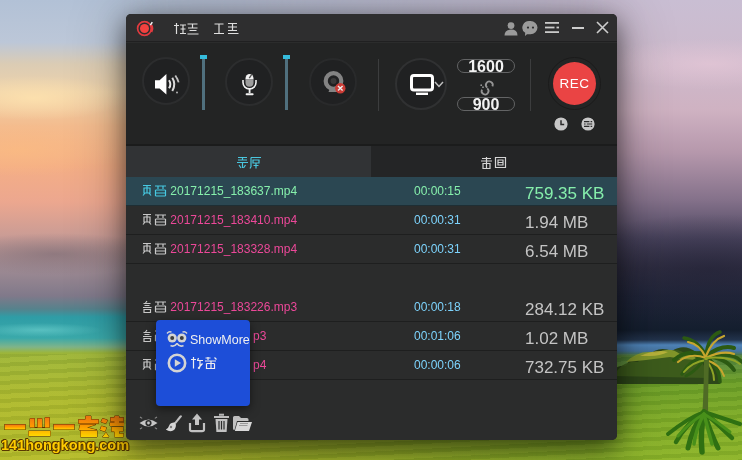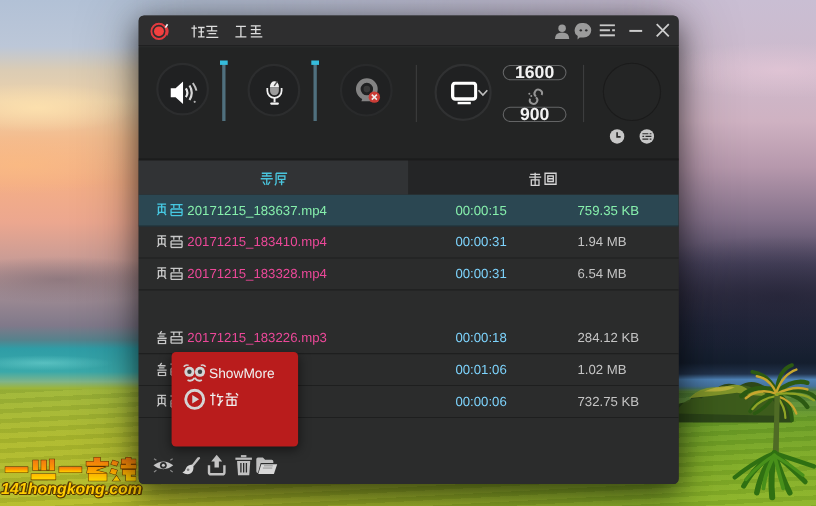--- a/index.html
+++ b/index.html
@@ -28,44 +28,44 @@
  radial-gradient(160px 30px at 55px 254px, rgba(110,96,106,.5), rgba(110,96,106,0) 70%),
  radial-gradient(90px 10px at 40px 330px, rgba(130,225,220,.45), rgba(130,225,220,0) 70%),
  radial-gradient(230px 80px at 710px 270px, rgba(30,30,50,.55), rgba(30,30,50,0) 70%),
  radial-gradient(170px 36px at 710px 64px, rgba(240,205,220,.5), rgba(240,205,220,0) 70%);}
 #grasstex{position:absolute;left:0;top:354px;width:742px;height:106px;
 background:repeating-linear-gradient(177deg, rgba(75,95,12,.10) 0 4px, rgba(228,228,95,.08) 4px 9px);}
 
 #wm1{position:absolute;left:4px;top:415px;width:120px;height:24px}
 #wm2{position:absolute;left:1px;top:437px;font-weight:bold;font-size:14.5px;color:#ffcc00;
  letter-spacing:0px;
- text-shadow:-1px 0 #5a3a00,1px 0 #5a3a00,0 -1px #5a3a00,0 1px #5a3a00,1px 1px #5a3a00,-1px -1px #5a3a00;font-style:italic;}
+ text-shadow:-1px 0 #5a3a00,1px 0 #5a3a00,0 -1px #5a3a00,0 1px #5a3a00,1px 1px #5a3a00,-1px -1px #5a3a00;}
 
 #win{position:absolute;left:126px;top:14px;width:491px;height:426px;background:#2b2c2c;
  border-radius:5px;box-shadow:0 8px 26px rgba(0,0,0,.55),0 2px 60px rgba(0,0,0,.3);overflow:hidden}
 #titlebar{position:absolute;left:0;top:0;width:491px;height:28px;background:#2e2e2f;border-bottom:1px solid #202021}
 #toolbar{position:absolute;left:0;top:29px;width:491px;height:103px;background:#232424}
 #tabs{position:absolute;left:0;top:132px;width:491px;height:31px;background:#242526}
 #tabL{position:absolute;left:0;top:0;width:245px;height:31px;background:#313335}
 #list{position:absolute;left:0;top:163px;width:491px;height:263px;background:#2b2c2c}
 .row{position:absolute;left:0;width:491px;height:29px;border-bottom:1px solid rgba(15,15,15,.45)}
 .row .nm{position:absolute;left:15px;top:7px;font-size:12px;color:#ec4899;white-space:nowrap}
 .row .du{position:absolute;left:288px;top:7px;font-size:12px;color:#7dd3fc}
-.row .sz{position:absolute;left:399px;top:7px;font-size:12px;color:#c4c4c4}
+.row .sz{position:absolute;left:399px;top:7px;font-size:17px;color:#c4c4c4}
 #row1{background:#2b4752}
 #row1 .nm,#row1 .du,#row1 .sz{color:#86efac}
 
 .cbtn{position:absolute;border-radius:50%;background:#202122;border:2px solid #2c2d2e}
 
 .inp{position:absolute;width:58px;height:14px;border:1px solid #636465;border-radius:7px;
  color:#f2f2f2;font-size:16px;font-weight:bold;text-align:center;line-height:13px;background:transparent}
 
 .g{display:inline-block;vertical-align:-2px}
 
-#pop{position:absolute;left:30px;top:306px;width:115px;height:86px;background:#b91c1c;border-radius:4px;
+#pop{position:absolute;left:30px;top:306px;width:94px;height:86px;background:#1d4ed8;border-radius:4px;
  box-shadow:0 3px 10px rgba(0,0,0,.5)}
 .pitem{position:absolute;left:0;width:95px;height:26px}
 .ptxt{position:absolute;left:34px;top:6px;font-size:12.5px;color:#efefef}
 </style>
 </head>
 <body>
 <div id="stage">
   <div id="bgL"></div>
   <div id="bgR"></div>
   <div id="clouds"></div>
@@ -237,20 +237,22 @@
       <svg class="abs" style="left:353px;top:36px" width="16" height="18" viewBox="0 0 16 18" fill="none" stroke="#949494" stroke-width="1.8">
         <path d="M8.2 8.6 a3.4 3.4 0 1 1 5.2 -1.2"></path>
         <path d="M8.2 9.4 a3.4 3.4 0 1 1 -5.2 1.2"></path>
         <circle cx="2.2" cy="6.2" r="0.9" fill="#949494" stroke="none"></circle>
         <circle cx="4" cy="8.2" r="0.9" fill="#949494" stroke="none"></circle>
       </svg>
 
       <div class="abs" style="left:404px;top:16px;width:1px;height:52px;background:#3c3d3e"></div>
 
       <div class="abs" style="left:422px;top:14px;width:53px;height:53px;border-radius:50%;background:#242525;border:1px solid #1b1b1b"></div>
+      <div class="abs" style="left:427px;top:19px;width:43px;height:43px;border-radius:50%;background:#ea4444;color:#fff;
+           font-size:13.5px;letter-spacing:0.5px;text-align:center;line-height:43px">REC</div>
 
       <svg class="abs" style="left:428px;top:74px" width="14" height="14" viewBox="0 0 14 14">
         <circle cx="7" cy="7" r="6.6" fill="#c7c7c7"></circle>
         <path d="M7 3.2 V7.4 H10.2" fill="none" stroke="#2a2a2a" stroke-width="1.5"></path>
       </svg>
 
       <svg class="abs" style="left:455px;top:74px" width="14" height="14" viewBox="0 0 14 14">
         <circle cx="7" cy="7" r="6.6" fill="#c7c7c7"></circle>
         <g stroke="#2a2a2a" stroke-width="1.1">
           <path d="M3 4.6 h5.4 M9.6 4.6 h1.6"></path>

